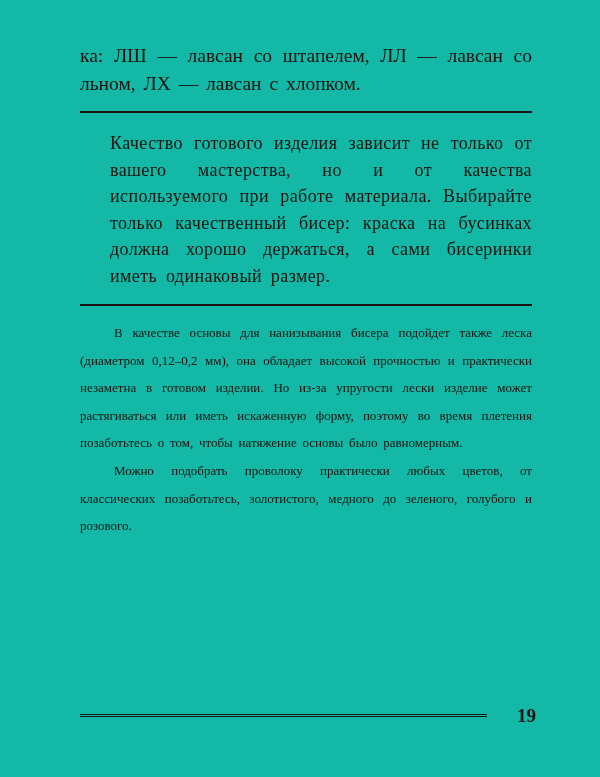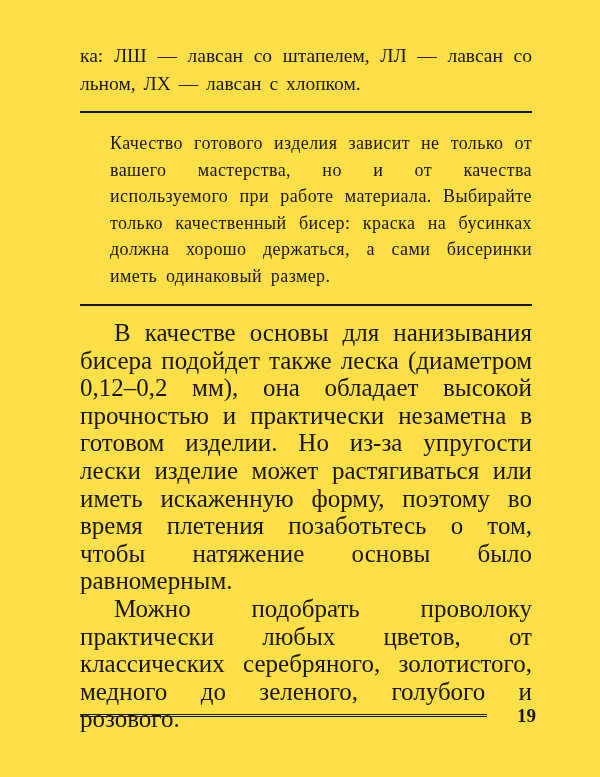--- a/index.html
+++ b/index.html
@@ -5,21 +5,21 @@
   html, body {
     margin: 0;
     padding: 0;
     background: #e9e7e2;
   }
   .page {
     position: relative;
     width: 600px;
     height: 777px;
     margin: 0 auto;
-    background: #fde047;
+    background: #14b8a6;
     box-sizing: border-box;
     padding: 42px 68px 60px 80px;
     font-family: "Liberation Serif", "DejaVu Serif", serif;
     color: #18140f;
     overflow: hidden;
   }
   .intro {
     margin: 0;
     font-size: 19.5px;
     line-height: 28px;
@@ -37,21 +37,21 @@
     margin: 0 0 0 30px;
     font-weight: normal;
     font-size: 18px;
     line-height: 26.5px;
     text-align: justify;
     letter-spacing: 0.4px;
     word-spacing: 4px;
   }
   .body-text p {
     margin: 0;
-    font-size: 25px;
+    font-size: 13px;
     line-height: 27.6px;
     text-align: justify;
     text-indent: 34px;
     word-spacing: 2.5px;
   }
   .footer {
     position: absolute;
     left: 80px;
     right: 64px;
     bottom: 52px;
@@ -80,21 +80,21 @@
   <p class="intro">ка: ЛШ — лавсан со штапелем, ЛЛ — лавсан со льном, ЛХ — лавсан с хлопком.</p>
 
   <hr class="rule rule-top">
 
   <div class="note">Качество готового изделия зависит не только от вашего мастерства, но и от качества используемого при работе материала. Выбирайте только качественный бисер: краска на бусинках должна хорошо держаться, а сами бисеринки иметь одинаковый размер.</div>
 
   <hr class="rule rule-bottom">
 
   <div class="body-text">
     <p>В качестве основы для нанизывания бисера подойдет также леска (диаметром 0,12–0,2 мм), она обладает высокой прочностью и практически незаметна в готовом изделии. Но из-за упругости лески изделие может растягиваться или иметь искаженную форму, поэтому во время плетения позаботьтесь о том, чтобы натяжение основы было равномерным.</p>
-    <p>Можно подобрать проволоку практически любых цветов, от классических серебряного, золотистого, медного до зеленого, голубого и розового.</p>
+    <p>Можно подобрать проволоку практически любых цветов, от классических позаботьтесь, золотистого, медного до зеленого, голубого и розового.</p>
   </div>
 
   <div class="footer">
     <div class="footer-rule"></div>
     <span class="page-number">19</span>
   </div>
 
 </div>
 
 </body></html>

